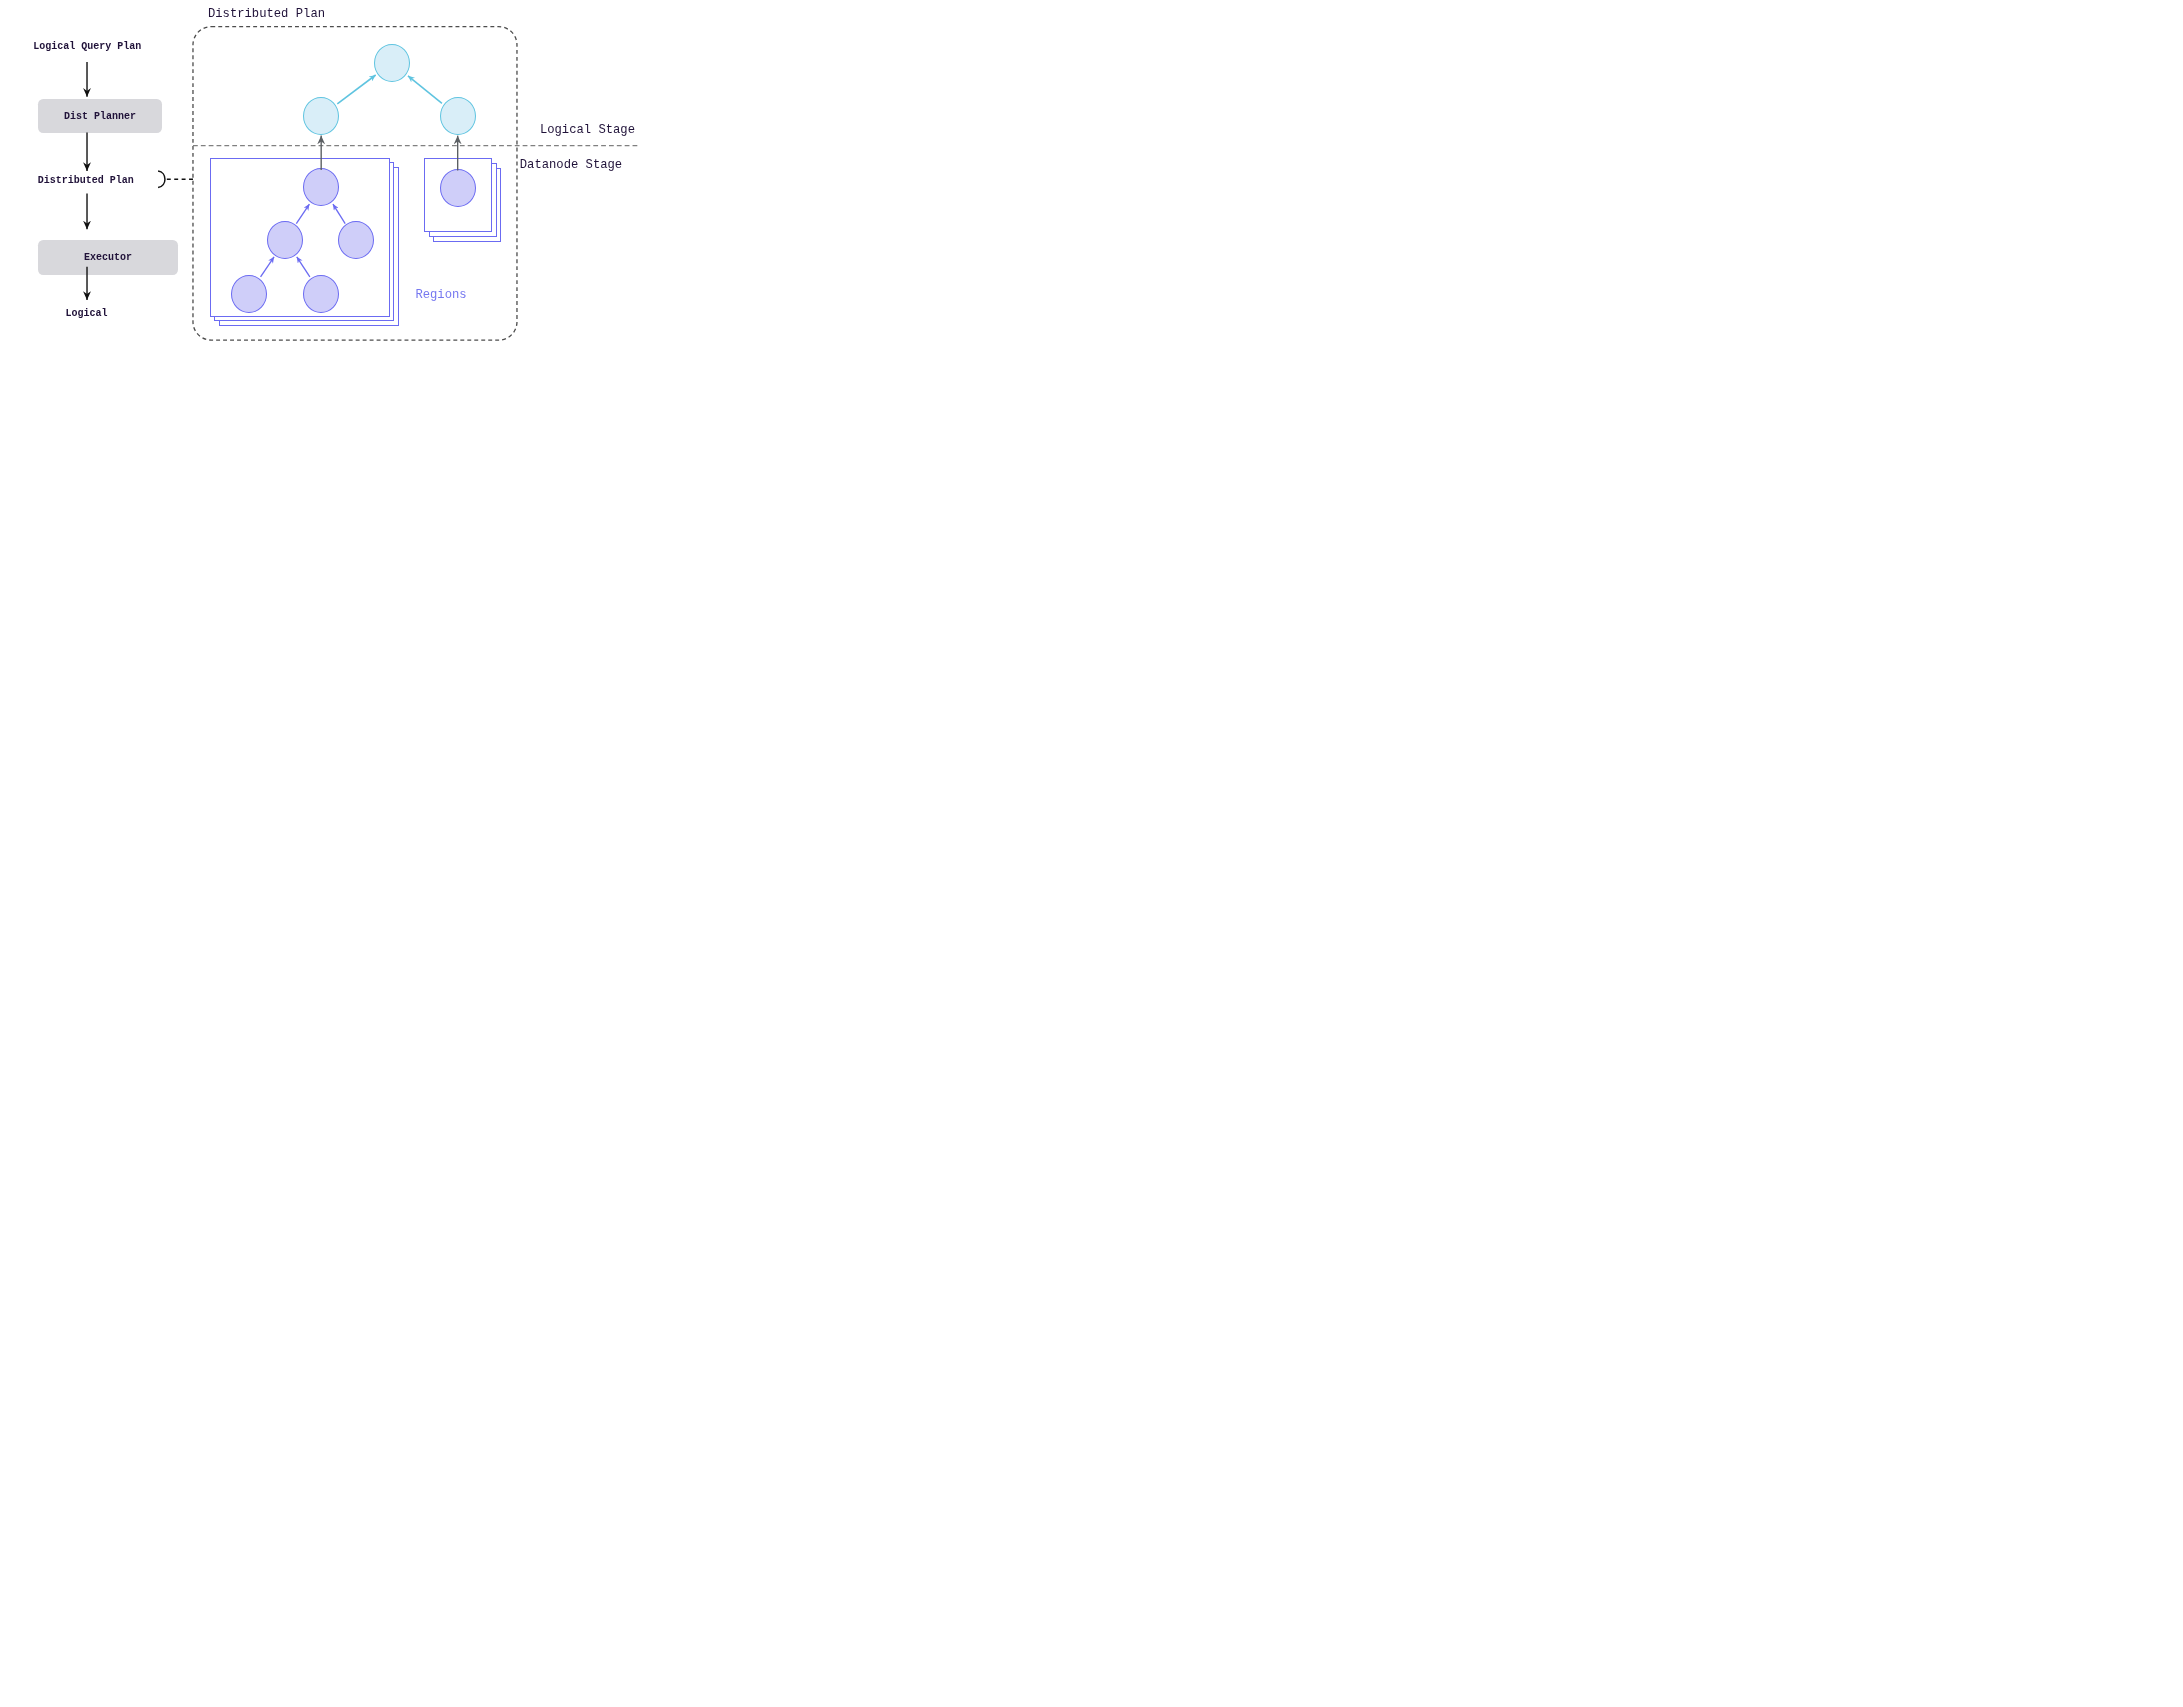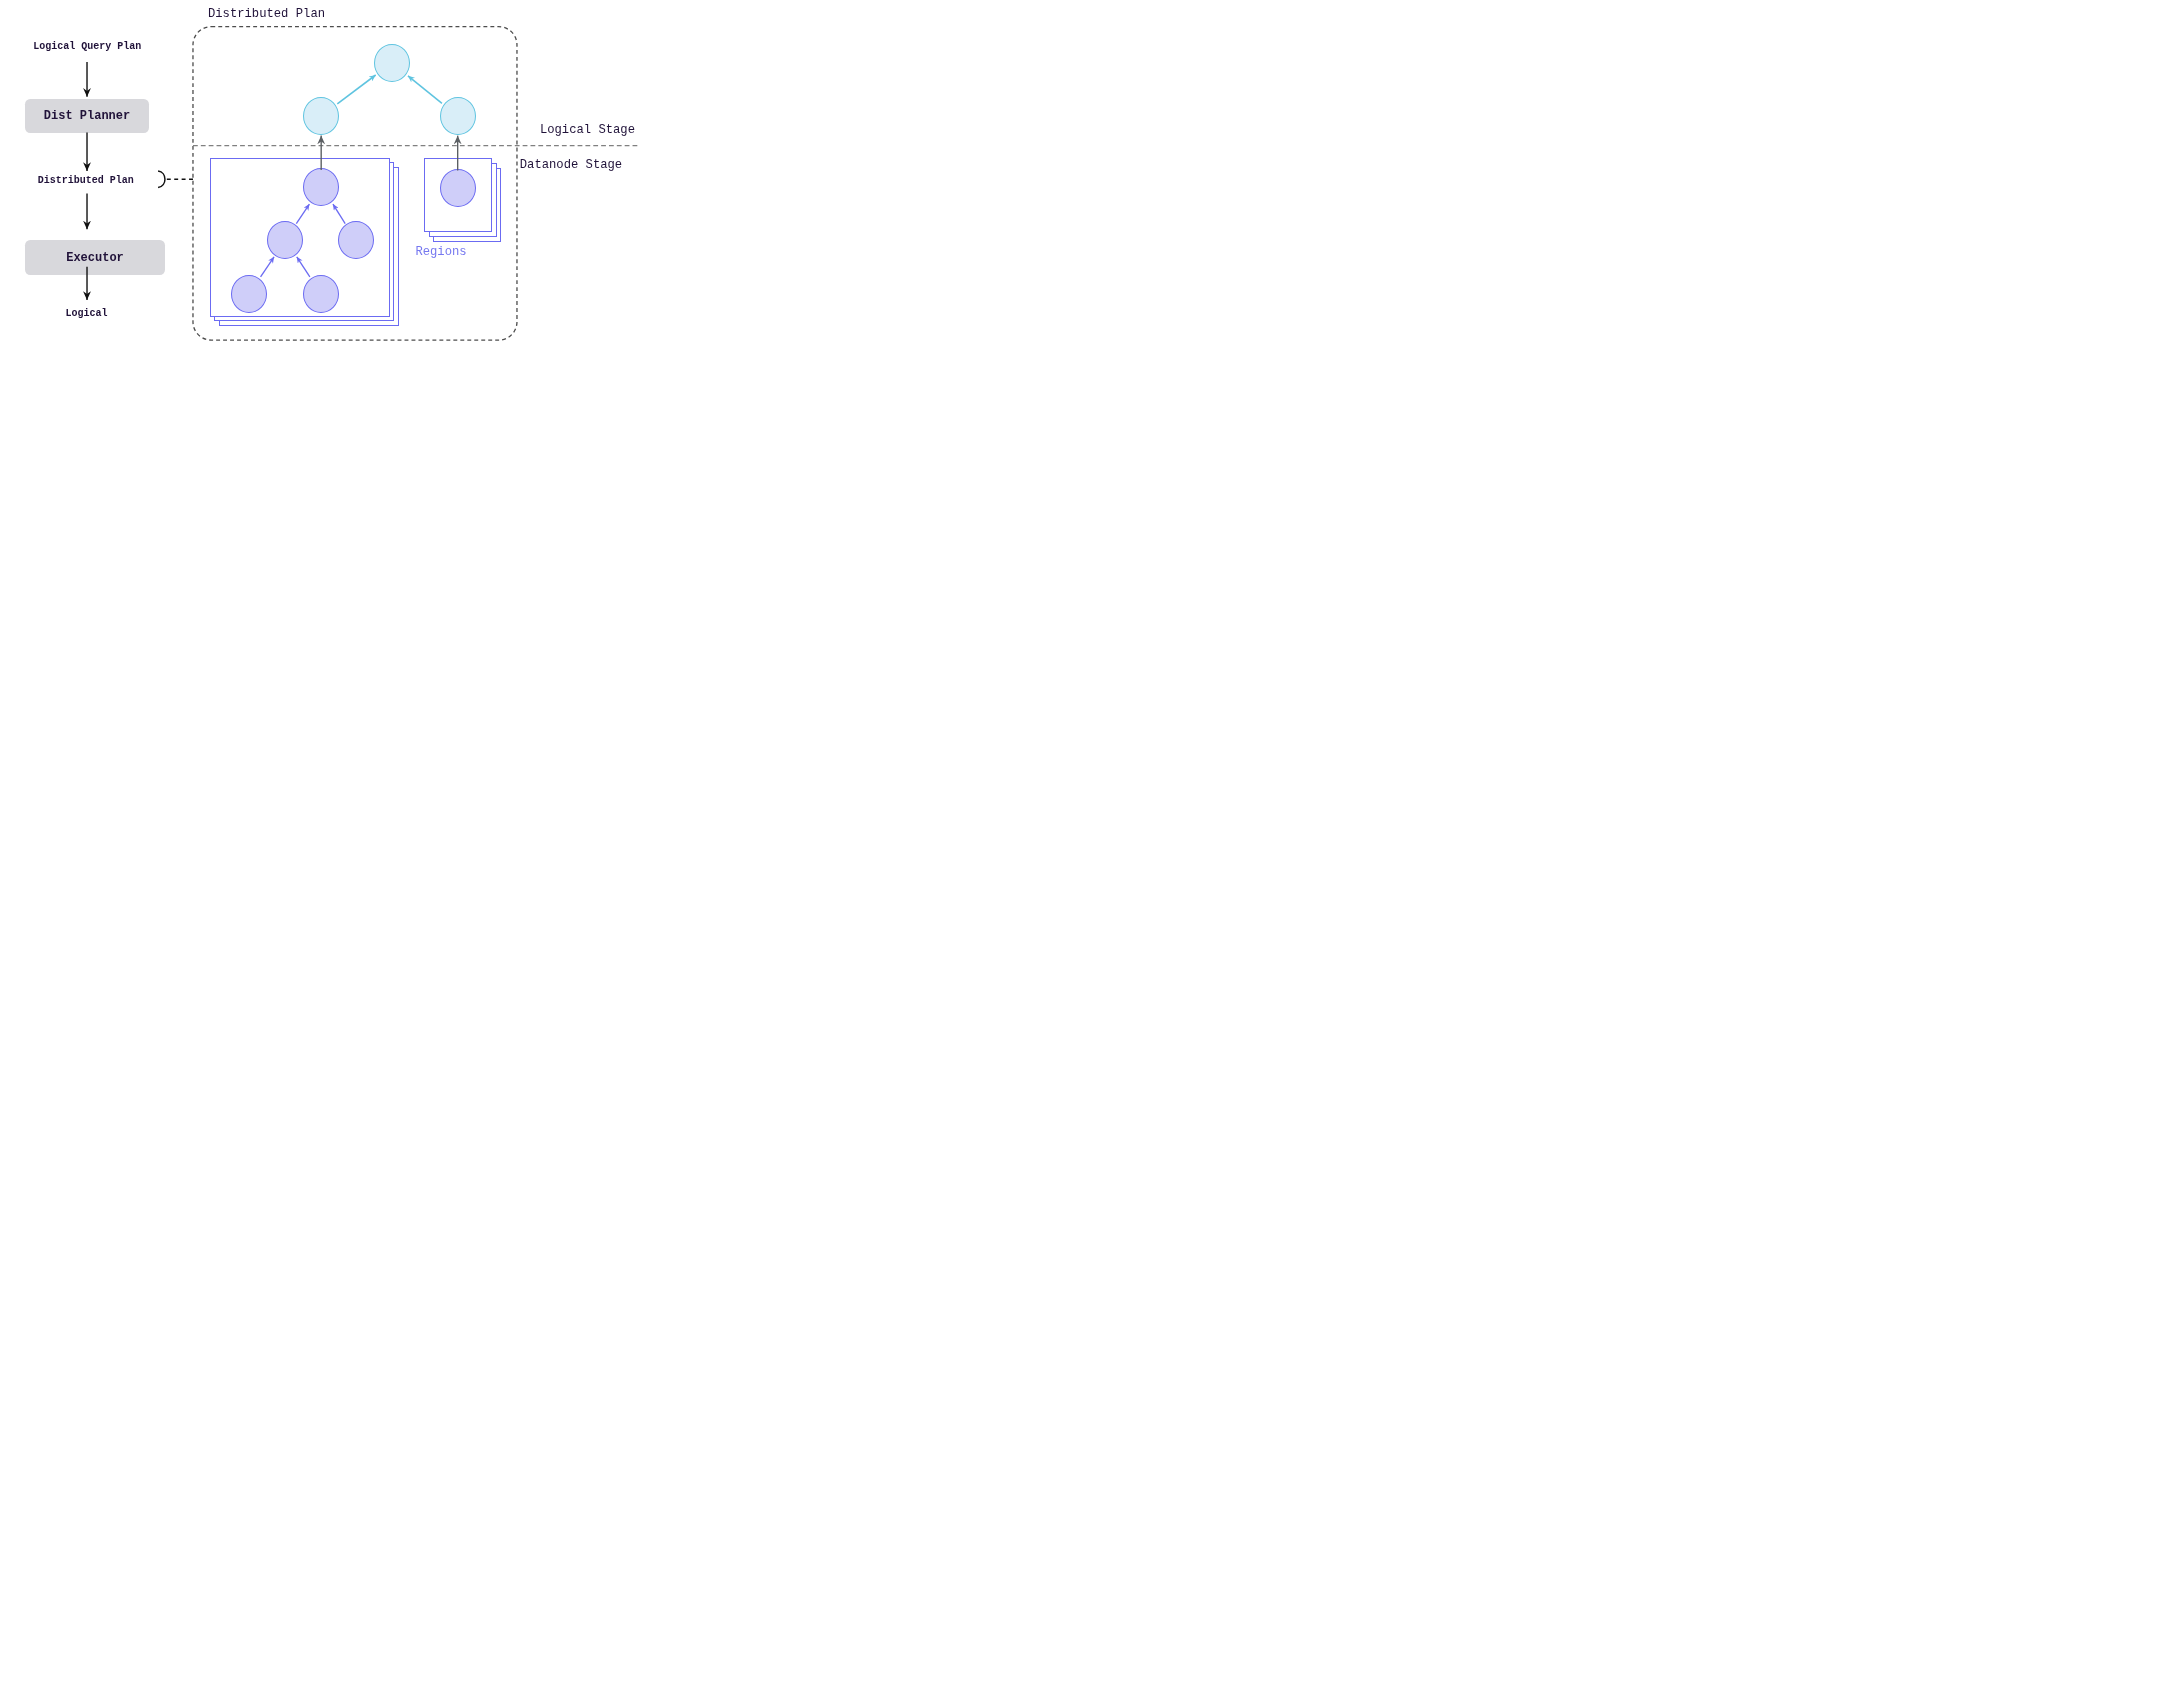--- a/index.html
+++ b/index.html
@@ -13,28 +13,28 @@
     position:relative; width:638px; height:341px; background:#ffffff;
     font-family:"Liberation Mono","DejaVu Sans Mono",monospace; overflow:hidden;
   }
   .lbl{position:absolute; color:var(--text_dark); font-size:10px; font-weight:700;
        text-align:center; white-space:nowrap; line-height:1.2;}
   .rlbl{position:absolute; color:var(--text_dark); font-size:12.2px; font-weight:500;
         white-space:nowrap; line-height:1.2;}
   .graybox{
     position:absolute; background:var(--box_gray); border-radius:5.2px;
     display:flex; align-items:center; justify-content:center;
-    color:var(--text_dark); font-size:12px; font-weight:700;
+    color:var(--text_dark); font-size:10px; font-weight:700;margin-left:13px;
   }
   .paper{position:absolute; background:#ffffff; border:1.3px solid var(--accent_purple);}
   .node{position:absolute; width:36px; height:38px; border-radius:50%; box-sizing:border-box;}
   .node.cyan{background:var(--cyan_fill); border:1.7px solid var(--cyan_border);}
   .node.purple{background:var(--purple_fill); border:1.7px solid var(--accent_purple);}
   #overlay{position:absolute; left:0; top:0; pointer-events:none;}
-  #regions-lbl{color:var(--regions_text); text-align:center;}
+  #regions-lbl{color:var(--regions_text); text-align:center;margin-top:43px;}
 </style>
 </head>
 <body>
 
 <div id="canvas">
 
   <div class="lbl" style="left:8.7px; top:41px; width:157px;">Logical Query Plan</div>
 
   <div class="graybox" style="left:25px; top:99px; width:124px; height:34px;">
     <span>Dist Planner</span>

